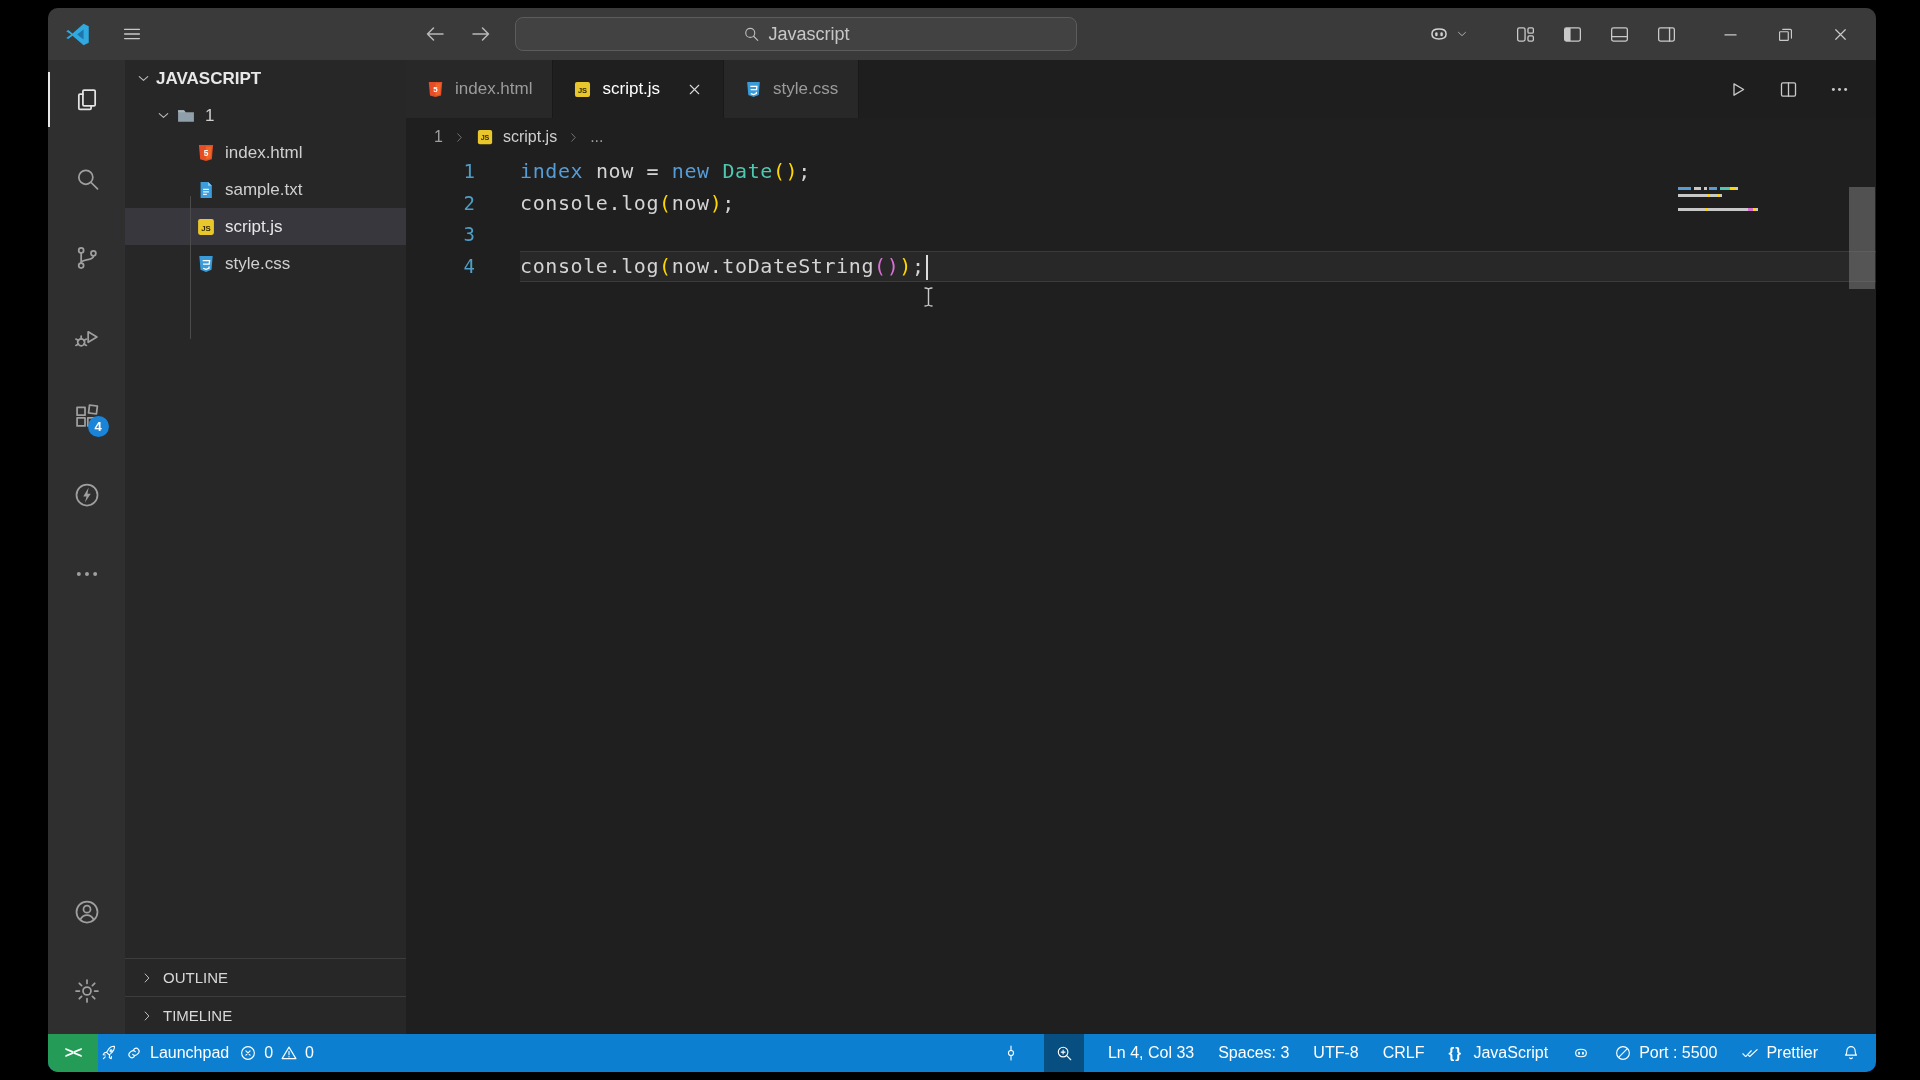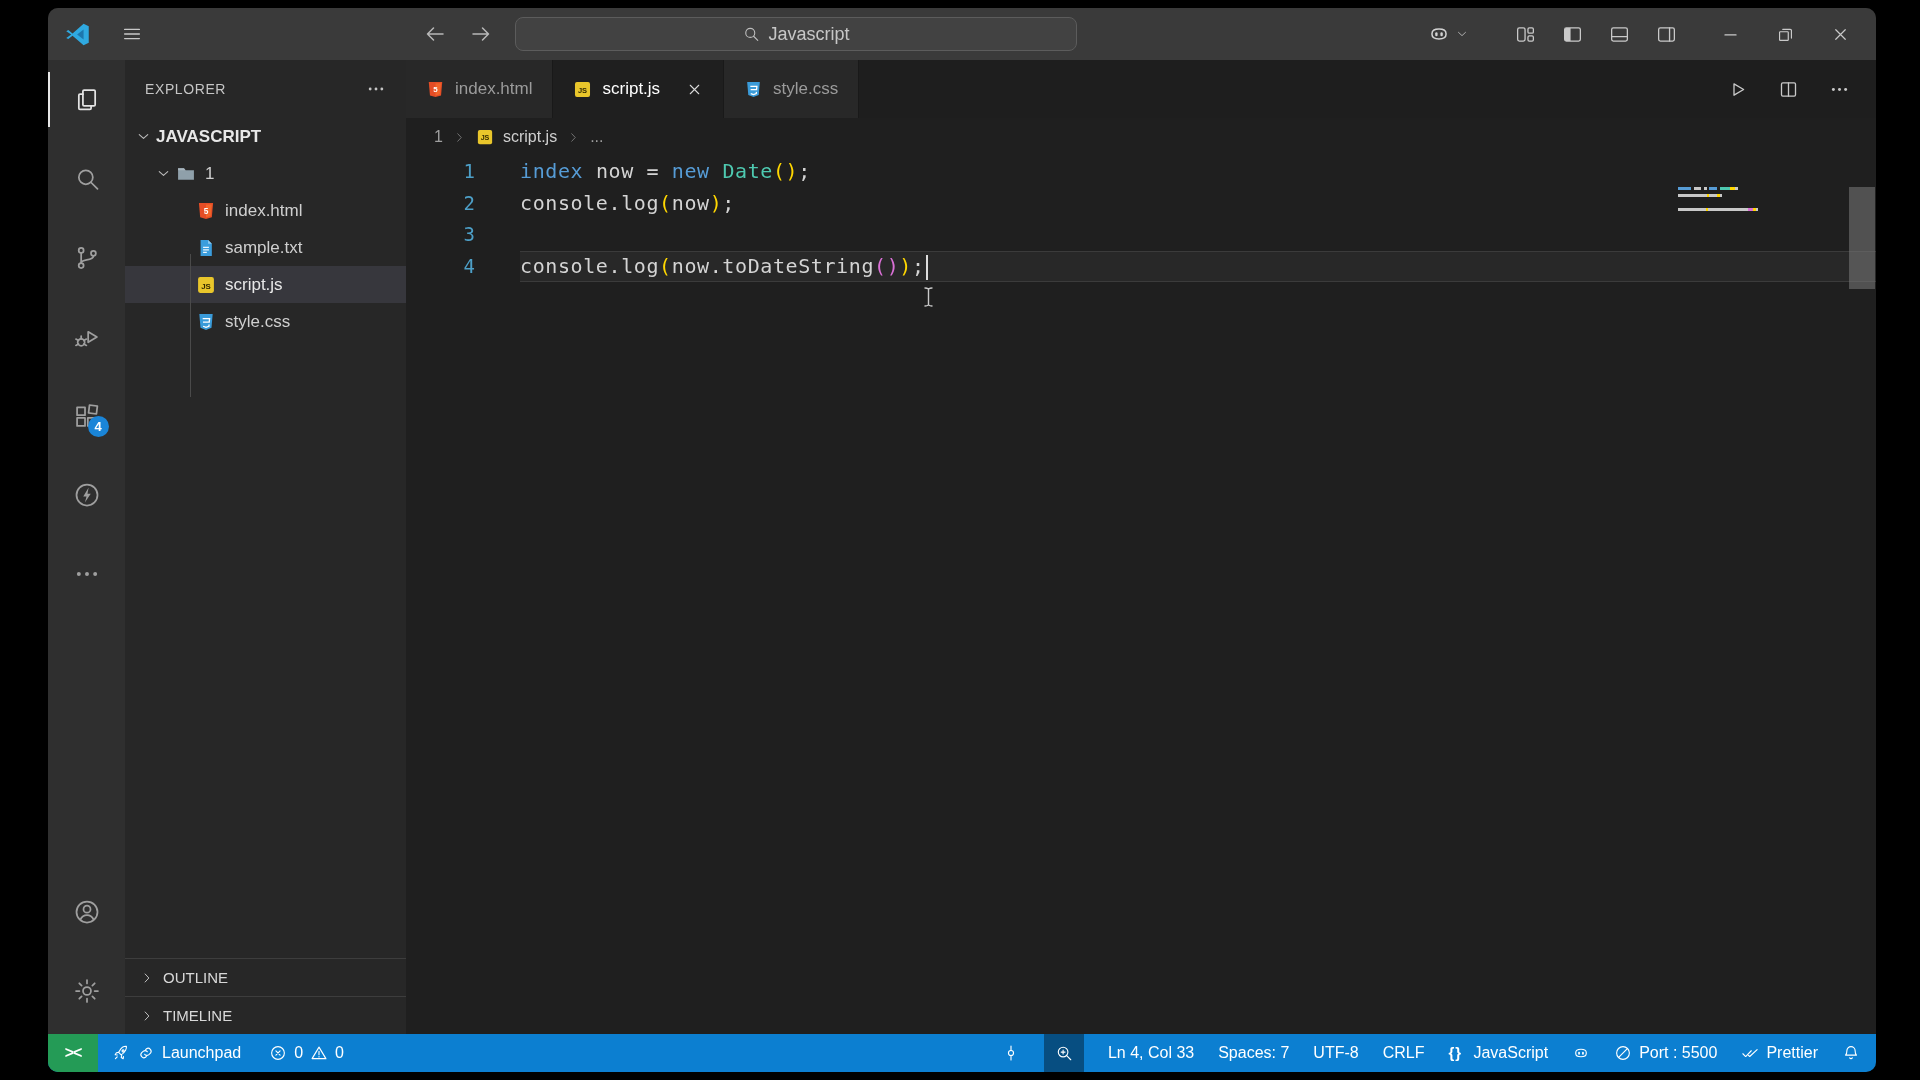--- a/index.html
+++ b/index.html
@@ -113,21 +113,21 @@
   .vscroll .slider { position:absolute; right:1px; top:31px; width:26px; height:102px;
                      background:rgba(122,122,122,0.55); }
 
   
   .statusbar { height:38px; background:#0c7fd1; color:#ffffff; display:flex;
                align-items:stretch; font-size:16px; flex-shrink:0; }
   .remote { width:50px; background:#249b56; display:flex; align-items:center;
             justify-content:center; cursor:pointer; }
   .remote-glyph { font-weight:700; font-size:16px; letter-spacing:-1px; }
   .sb-group { display:flex; align-items:stretch; }
-  .sb-left { gap:28px; padding-left:14px; }
+  .sb-left { gap:10px; padding-left:2px; }
   .sb-right { margin-left:auto; gap:24px; padding-right:16px; }
   .sb-item { display:flex; align-items:center; gap:7px; cursor:pointer; white-space:nowrap; }
   .sb-item .icon { width:18px; height:18px; }
   .sb-item.highlight { background:rgba(0,0,0,0.38); padding:0 11px; }
   .braces { font-weight:700; font-size:15px; letter-spacing:1px; }
   .sb-part { display:flex; align-items:center; gap:4px; }
 </style>
 </head>
 <body>
 
@@ -315,30 +315,20 @@
               <svg viewBox="0 0 24 24" fill="none" stroke="currentColor" stroke-width="1.5" stroke-linecap="round" stroke-linejoin="round">
                 <circle cx="12" cy="12" r="3.4"></circle>
                 <path d="M12 2.6v2.9M12 18.5v2.9M2.6 12h2.9M18.5 12h2.9M5.4 5.4l2 2M16.6 16.6l2 2M18.6 5.4l-2 2M7.4 16.6l-2 2"></path>
               </svg>
             </span>
           </div>
         </div>
     </div>
 
     <div class="sidebar">
-      <div class="sidebar-header">
-        <span>EXPLORER</span>
-        <span class="more">
-            <svg viewBox="0 0 24 24" fill="none" stroke="currentColor" stroke-width="1.5" stroke-linecap="round" stroke-linejoin="round">
-              <circle fill="currentColor" stroke="none" cx="5" cy="12" r="1.7"></circle>
-              <circle fill="currentColor" stroke="none" cx="12" cy="12" r="1.7"></circle>
-              <circle fill="currentColor" stroke="none" cx="19" cy="12" r="1.7"></circle>
-            </svg>
-          </span>
-      </div>
       <div class="tree" id="tree">
         <div class="tree-row row-workspace">
           <span class="chev">
               <svg viewBox="0 0 24 24" fill="none" stroke="currentColor" stroke-width="1.5" stroke-linecap="round" stroke-linejoin="round">
                 <path d="M6 9.2l6 5.6 6-5.6"></path>
               </svg>
             </span>
           <span>JAVASCRIPT</span>
         </div>
         <div class="tree-row row-folder">
@@ -626,21 +616,21 @@
             <svg viewBox="0 0 24 24" fill="none" stroke="currentColor" stroke-width="1.5" stroke-linecap="round" stroke-linejoin="round">
               <circle cx="10.8" cy="10.8" r="6.4"></circle>
               <path d="M15.6 15.6L21 21M8.2 10.8h5.2M10.8 8.2v5.2"></path>
             </svg>
           </span>
         </div>
         <div class="sb-item">
           <span>Ln 4, Col 33</span>
         </div>
         <div class="sb-item">
-          <span>Spaces: 7</span>
+          <span>Spaces: 3</span>
         </div>
         <div class="sb-item">
           <span>UTF-8</span>
         </div>
         <div class="sb-item">
           <span>CRLF</span>
         </div>
         <div class="sb-item">
           <span class="icon"><span class="braces">{}</span></span>
           <span>JavaScript</span>

